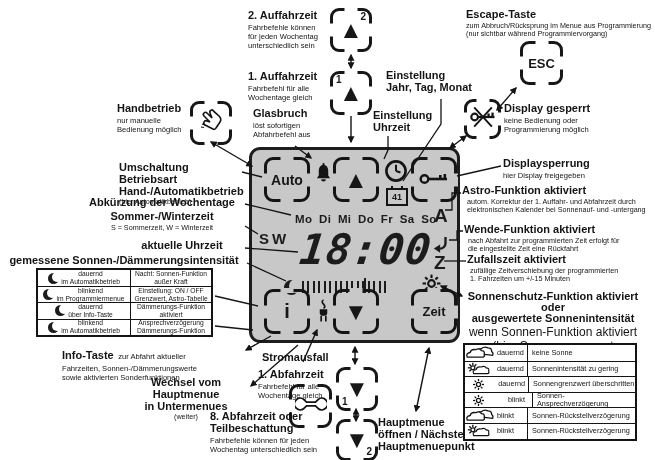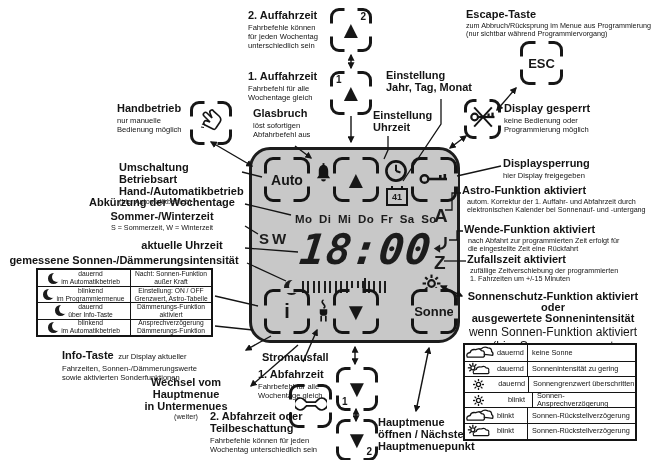--- a/index.html
+++ b/index.html
@@ -21,21 +21,21 @@
   .bkt .nl,.bkt .nr{position:absolute;top:50%;transform:translateY(-50%);width:5px;height:13px;background:var(--bg);}
   .bkt .nl{left:-4px;} .bkt .nr{right:-4px;}
   .on-gray{--bg:#c8c8c8;}
   .tri{font-size:24px;line-height:1;color:#171717;}
   .btn-word{font-weight:bold;color:#171717;}
   .cnum{position:absolute;font-size:10px;font-weight:bold;color:#171717;background:var(--bg);padding:0 1px;line-height:1;}
   .cnum.tl{top:1px;left:2px;} .cnum.tr{top:1px;right:2px;}
   .cnum.bl{bottom:1px;left:2px;} .cnum.br{bottom:1px;right:2px;}
   
   .device{position:absolute;left:249px;top:147px;width:211px;height:196px;background:#c8c8c8;
-          border:3px solid #1d1d1d;border-radius:21px;z-index:2;box-sizing:border-box;}
+          border:3px solid #1d1d1d;border-radius:11px;z-index:2;box-sizing:border-box;}
   .device .bkt{border-color:#141414;}
   .lcd{color:#1c1c1c;position:absolute;}
   .days{font-weight:bold;font-size:11.5px;letter-spacing:.4px;word-spacing:3px;}
   .bigletter{font-weight:bold;font-size:19px;line-height:1;}
   .sw{font-weight:bold;font-size:15px;letter-spacing:3px;}
   .time{font-family:"DejaVu Sans Mono",monospace;font-weight:bold;font-style:italic;
         font-size:42px;line-height:1;letter-spacing:1px;transform:skewX(-7deg);}
   .bars{position:absolute;width:88px;height:12px;
         background:repeating-linear-gradient(90deg,#1c1c1c 0 2px,transparent 2px 5.5px);}
   .bars::after{content:"";position:absolute;left:62px;top:-3px;width:2px;height:15px;background:#1c1c1c;}
@@ -193,21 +193,21 @@
         <span class="nb"></span>
         <span class="nl"></span>
         <span class="nr"></span>
       <span class="tri">▼</span>
     </div>
     <div class="bkt on-gray" style="left:159px;top:139px;width:40px;height:39px">
       <span class="nt"></span>
         <span class="nb"></span>
         <span class="nl"></span>
         <span class="nr"></span>
-      <span class="btn-word" style="font-size:13px">Sonne</span>
+      <span class="btn-word" style="font-size:13px">Zeit</span>
     </div>
   </div>
 
   <div class="bkt" style="left:330px;top:8px;width:36px;height:38px">
     <span class="nt"></span>
       <span class="nb"></span>
       <span class="nl"></span>
       <span class="nr"></span>
     <span class="tri">▲</span>
     <span class="cnum tr">2</span>
@@ -359,41 +359,41 @@
   <div class="lb ca" style="left:455px;top:291px;width:196px">
     <div class="t" style="line-height:1.0">Sonnenschutz-Funktion aktiviert
 oder
 ausgewertete Sonnenintensität</div>
     <div class="d" style="font-size:12px">wenn Sonnen-Funktion aktiviert
 (hier Sonnengrenzwert überschritten)</div>
   </div>
   <div class="lb" style="left:62px;top:345px;width:186px">
     <div>
       <b style="font-size:11px">Info-Taste</b>
-      <span class="d-inline">zur Display aktueller</span>
+      <span class="d-inline">zur Abfahrt aktueller</span>
     </div>
     <div class="d">Fahrzeiten, Sonnen-/Dämmerungswerte
 sowie aktivierten Sonderfunktionen</div>
   </div>
   <div class="lb ca" style="left:128px;top:377px;width:116px">
     <div class="t">Wechsel vom
 Hauptmenue
 in Untermenues</div>
     <div class="d" style="font-size:7.2px">(weiter)</div>
   </div>
   <div class="lb" style="left:262px;top:352px">
     <div class="t">Stromausfall</div>
   </div>
   <div class="lb" style="left:258px;top:369px;width:76px">
     <div class="t">1. Abfahrzeit</div>
     <div class="d">Fahrbefehl für alle
 Wochentage gleich</div>
   </div>
   <div class="lb" style="left:210px;top:411px;width:124px">
-    <div class="t">2. Abfahrzeit oder
+    <div class="t">8. Abfahrzeit oder
 Teilbeschattung</div>
     <div class="d">Fahrbefehle können für jeden
 Wochentag unterschiedlich sein</div>
   </div>
   <div class="lb" style="left:378px;top:417px;width:110px">
     <div class="t">Hauptmenue
 öffnen / Nächster
 Hauptmenuepunkt</div>
   </div>
 

